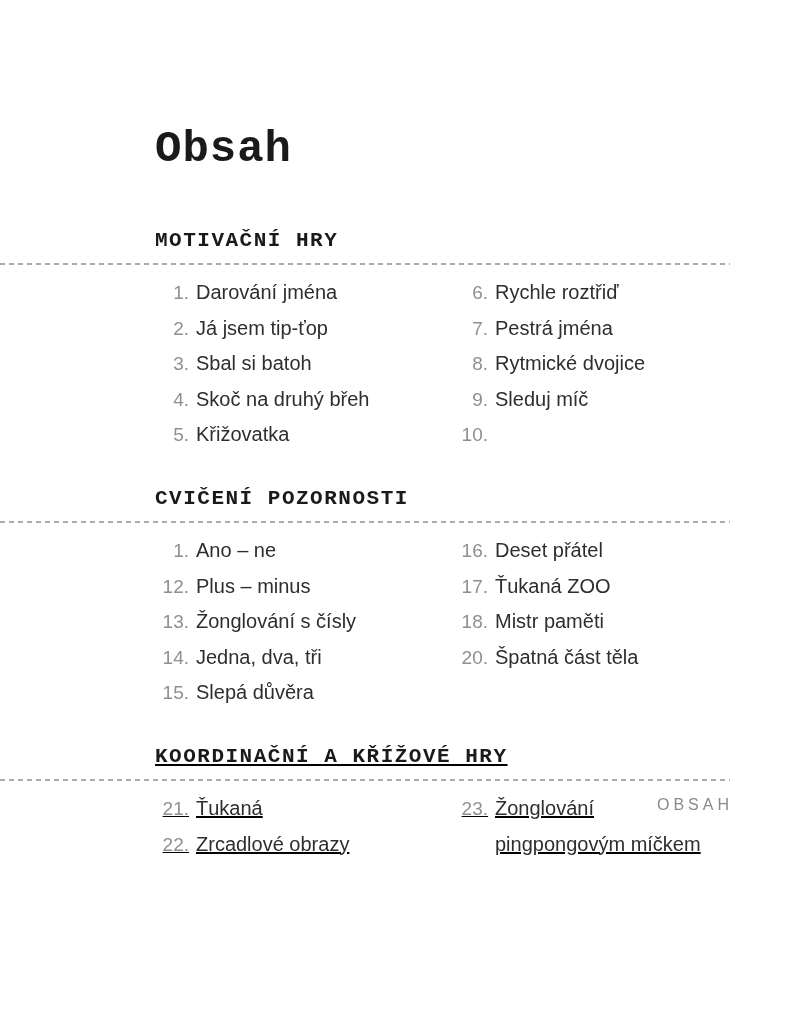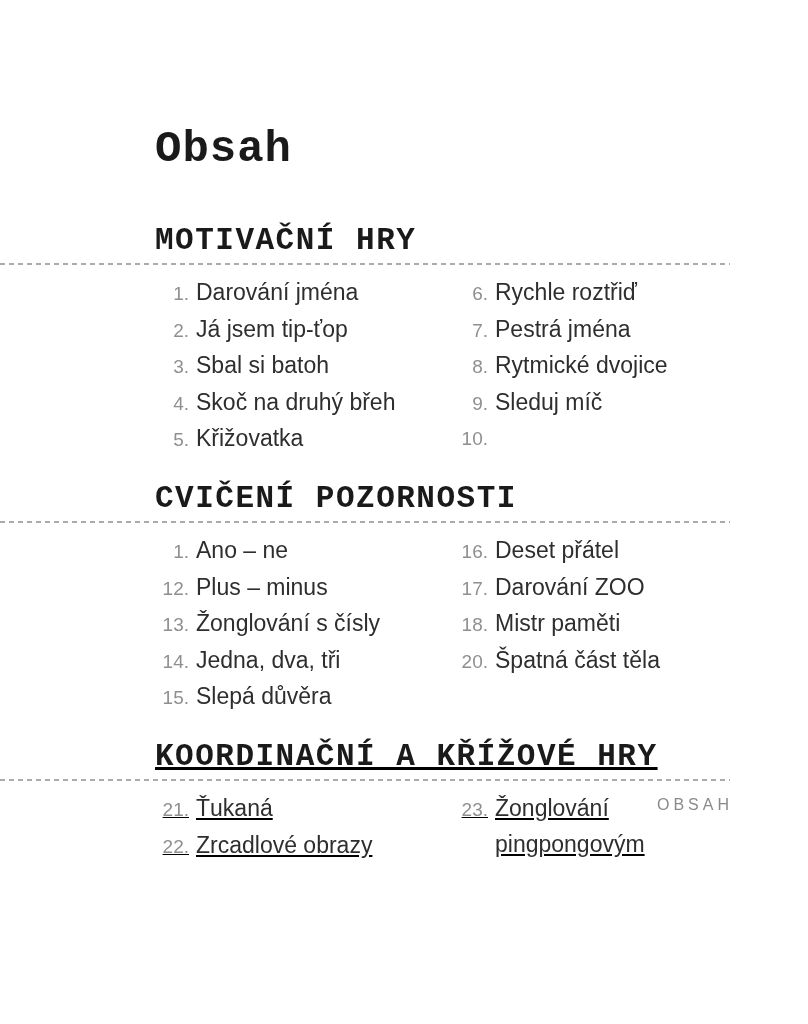--- a/index.html
+++ b/index.html
@@ -23,21 +23,21 @@
     line-height: 1.1;
   }
   .toc-section { position: absolute; left: 155px; width: 653px; }
   .sec-1 { top: 228px; }
   .sec-2 { top: 486px; }
   .sec-3 { top: 744px; text-decoration: underline; }
   .heading {
     margin: 0;
     font-family: "Liberation Mono", monospace;
     font-weight: bold;
-    font-size: 31px;
+    font-size: 21px;
     line-height: 26px;
     letter-spacing: 1.5px;
     color: #1a1a1a;
     white-space: nowrap;
   }
   .dash {
     margin-left: -155px;
     margin-top: 9px;
     width: 730px;
     height: 2px;
@@ -56,21 +56,21 @@
   .num {
     width: 34px;
     min-width: 34px;
     text-align: right;
     font-size: 19px;
     color: #8f8f8f;
     margin-right: 7px;
     line-height: 35.5px;
   }
   .lbl {
-    font-size: 23px;
+    font-size: 20px;
     color: #2e2e2e;
     line-height: 35.5px;
     white-space: nowrap;
   }
   .lbl.wrap { white-space: normal; width: 210px; }
   .footer {
     position: absolute;
     right: 75px;
     bottom: 50px;
     font-size: 16px;
@@ -161,21 +161,21 @@
           <span class="lbl">Slepá důvěra</span>
         </div>
       </div>
       <div class="col">
         <div class="row">
           <span class="num">16.</span>
           <span class="lbl">Deset přátel</span>
         </div>
         <div class="row">
           <span class="num">17.</span>
-          <span class="lbl">Darování ZOO</span>
+          <span class="lbl">Ťukaná ZOO</span>
         </div>
         <div class="row">
           <span class="num">18.</span>
           <span class="lbl">Mistr paměti</span>
         </div>
         <div class="row">
           <span class="num">20.</span>
           <span class="lbl">Špatná část těla</span>
         </div>
       </div>

